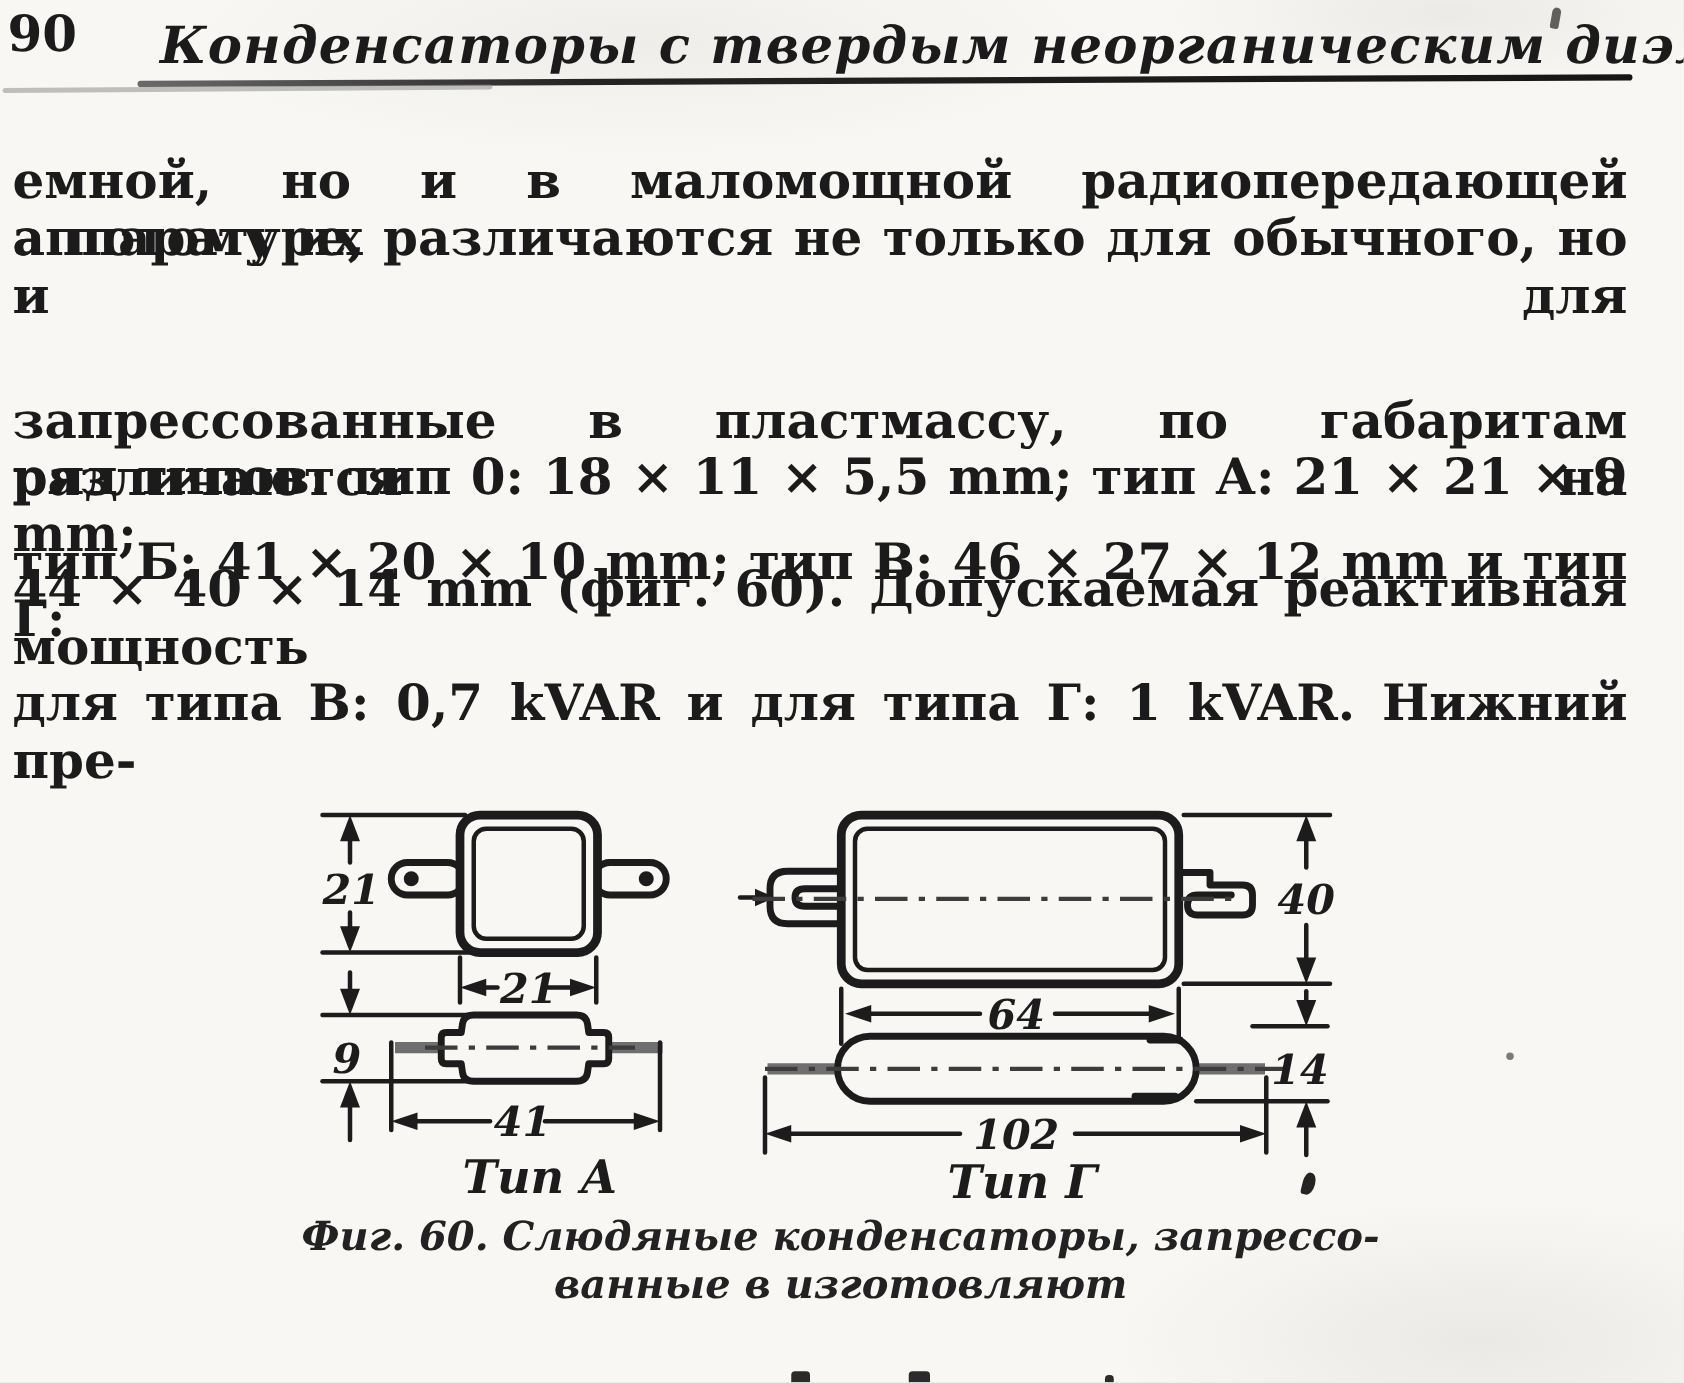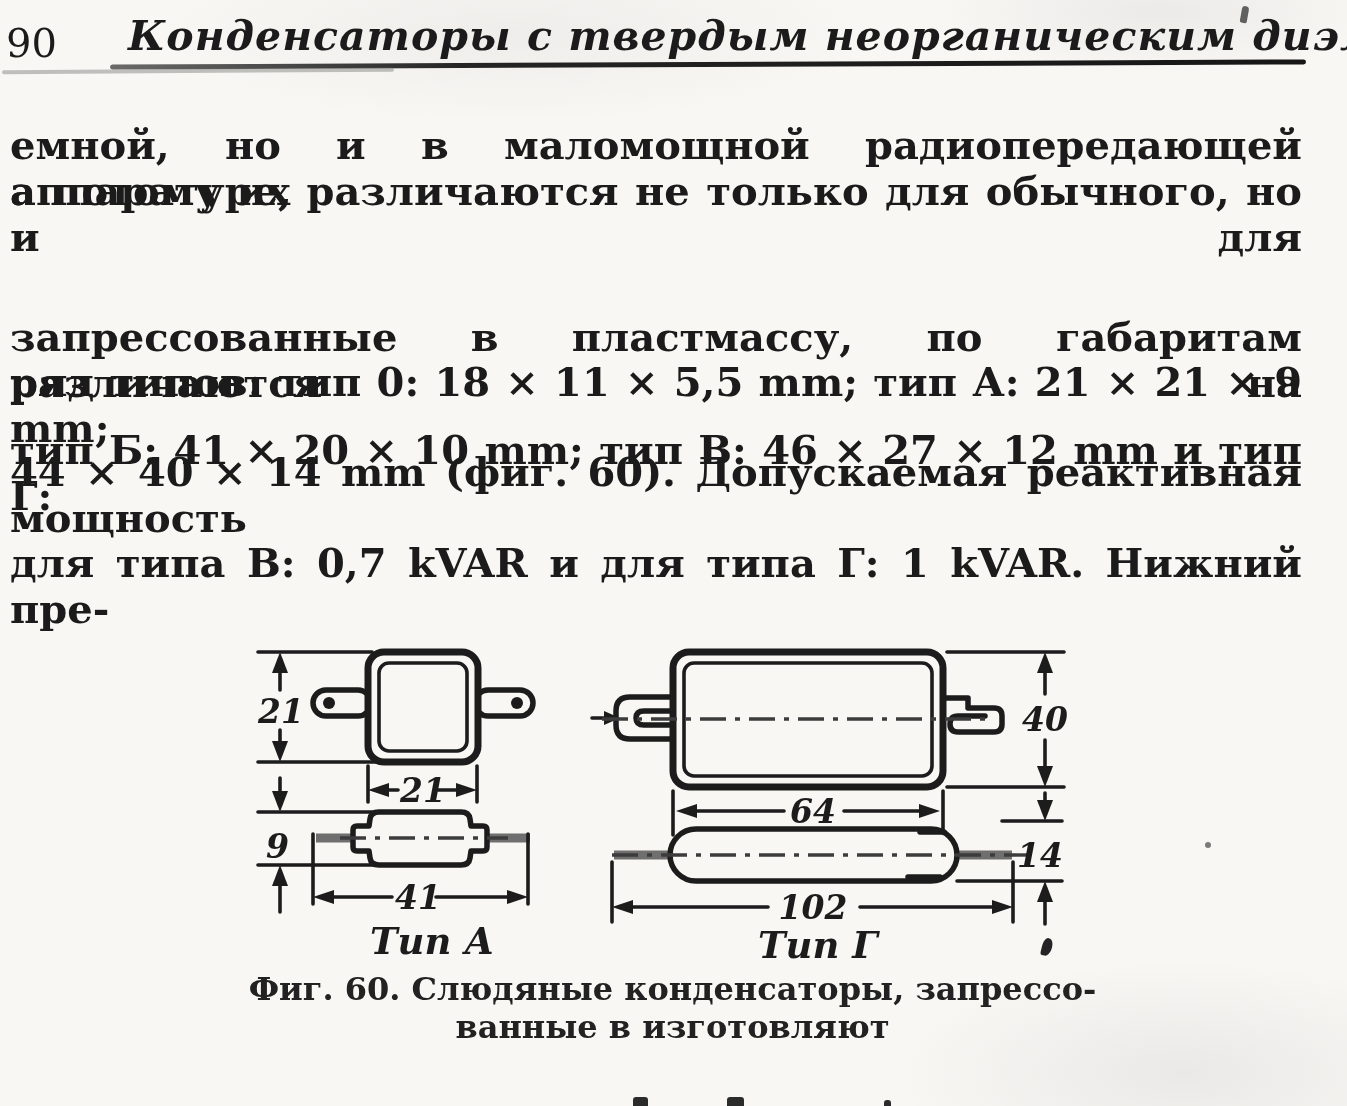--- a/index.html
+++ b/index.html
@@ -6,21 +6,21 @@
   .page{
     position:relative;width:1347px;height:1106px;overflow:hidden;
     background:
       radial-gradient(ellipse 320px 90px at 86% 1%, rgba(120,120,120,.10), transparent 70%),
       radial-gradient(ellipse 520px 130px at 38% 3%, rgba(110,110,110,.07), transparent 70%),
       radial-gradient(ellipse 420px 160px at 88% 97%, rgba(130,130,130,.12), transparent 70%),
       #f8f7f4;
     font-family:"DejaVu Serif","Liberation Serif",serif;color:#1b1b1b;
   }
   
-  .pagenum{position:absolute;left:6px;top:20px;font-size:40px;font-weight:400;}
+  .pagenum{position:absolute;left:6px;top:4px;font-size:40px;font-weight:700;}
   .runtitle{position:absolute;left:128px;top:12px;font-size:41px;font-weight:700;font-style:italic;letter-spacing:1px;white-space:nowrap;}
   .rule-main{position:absolute;left:110px;top:62px;width:1196px;height:5px;border-radius:3px;
     background:linear-gradient(to right,#6a6a6a,#242424 30%,#161616);transform:rotate(-0.25deg);}
   .rule-faint{position:absolute;left:2px;top:69px;width:392px;height:4px;background:#8f8f8f;opacity:.55;border-radius:2px;transform:rotate(-0.4deg);}
   
   .bl{position:absolute;left:10px;width:1292px;font-size:40px;font-weight:700;line-height:46px;
       text-align:justify;text-align-last:justify;height:48px;overflow:visible;}
   .fv{font-style:italic;font-size:47px;font-weight:700;}
   .fs{font-style:italic;font-size:24px;font-weight:700;vertical-align:-13px;line-height:0;}
   .feq{font-size:40px;} .fco{font-size:44px;} .fpl{font-size:46px;font-weight:700;}
@@ -30,21 +30,21 @@
   .s5{stroke:#1c1c1c;stroke-width:5.5;fill:none;stroke-linejoin:round;stroke-linecap:round;}
   .s4{stroke:#1c1c1c;stroke-width:3.6;fill:none;stroke-linecap:round;}
   .lead{stroke:#6f6f6f;stroke-width:9;fill:none;stroke-linecap:butt;}
   .cl{stroke:#3c3c3c;stroke-width:3.4;fill:none;stroke-dasharray:26 9 5 9;}
   .fillpaper{fill:#f8f7f4;}
   .figsvg polygon{fill:#1c1c1c;}
   .dim{font-family:"DejaVu Serif",serif;font-style:italic;font-weight:700;font-size:33px;fill:#1c1c1c;}
   .mid{text-anchor:middle;}
   .figlabel{font-family:"DejaVu Serif",serif;font-style:italic;font-weight:700;font-size:37px;fill:#1c1c1c;}
   
-  .cap{position:absolute;left:235px;width:875px;text-align:center;font-size:32px;font-weight:700;line-height:38px;color:#222;}
+  .cap{position:absolute;left:235px;width:875px;text-align:center;font-size:32px;font-weight:700;line-height:38px;color:#222;font-style:italic;}
   .cap1{top:970px;} .cap2{top:1008px;}
   
   .art{position:absolute;background:#3c3c3c;}
   .art-quote{left:1241px;top:6px;width:7px;height:17px;border-radius:4px 4px 2px 2px;transform:rotate(10deg);opacity:.8;}
   .art-dot{left:1205px;top:842px;width:6px;height:6px;border-radius:50%;background:#7a7a7a;}
   .art-comma{left:1042px;top:938px;width:10px;height:18px;border-radius:50% 50% 60% 20%;transform:rotate(14deg);background:#242424;}
   .stub{position:absolute;background:#2b2b2b;border-radius:3px 3px 0 0;}
   .stub1{left:633px;top:1097px;width:15px;height:9px;}
   .stub2{left:727px;top:1097px;width:17px;height:9px;}
   .stub3{left:884px;top:1100px;width:7px;height:6px;}

